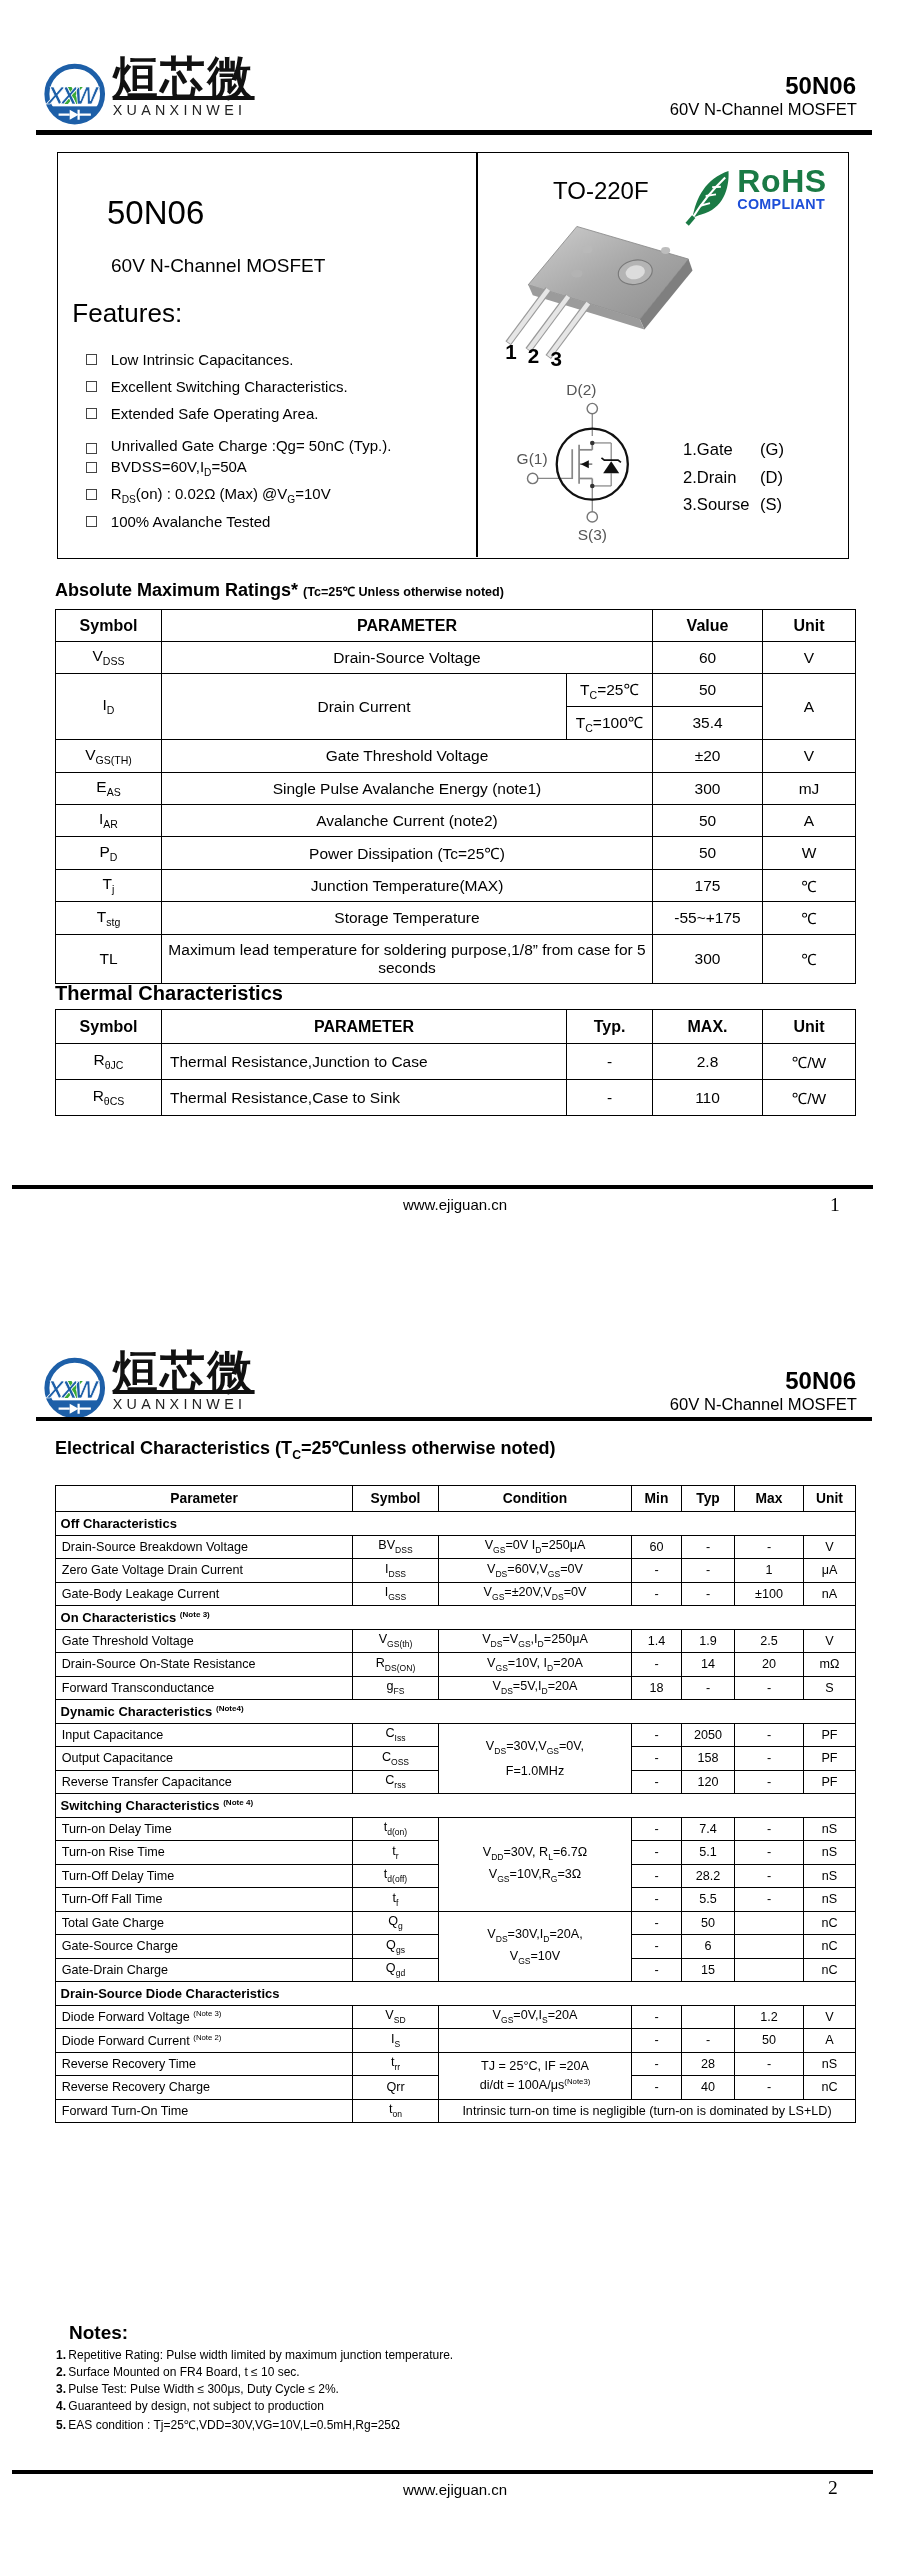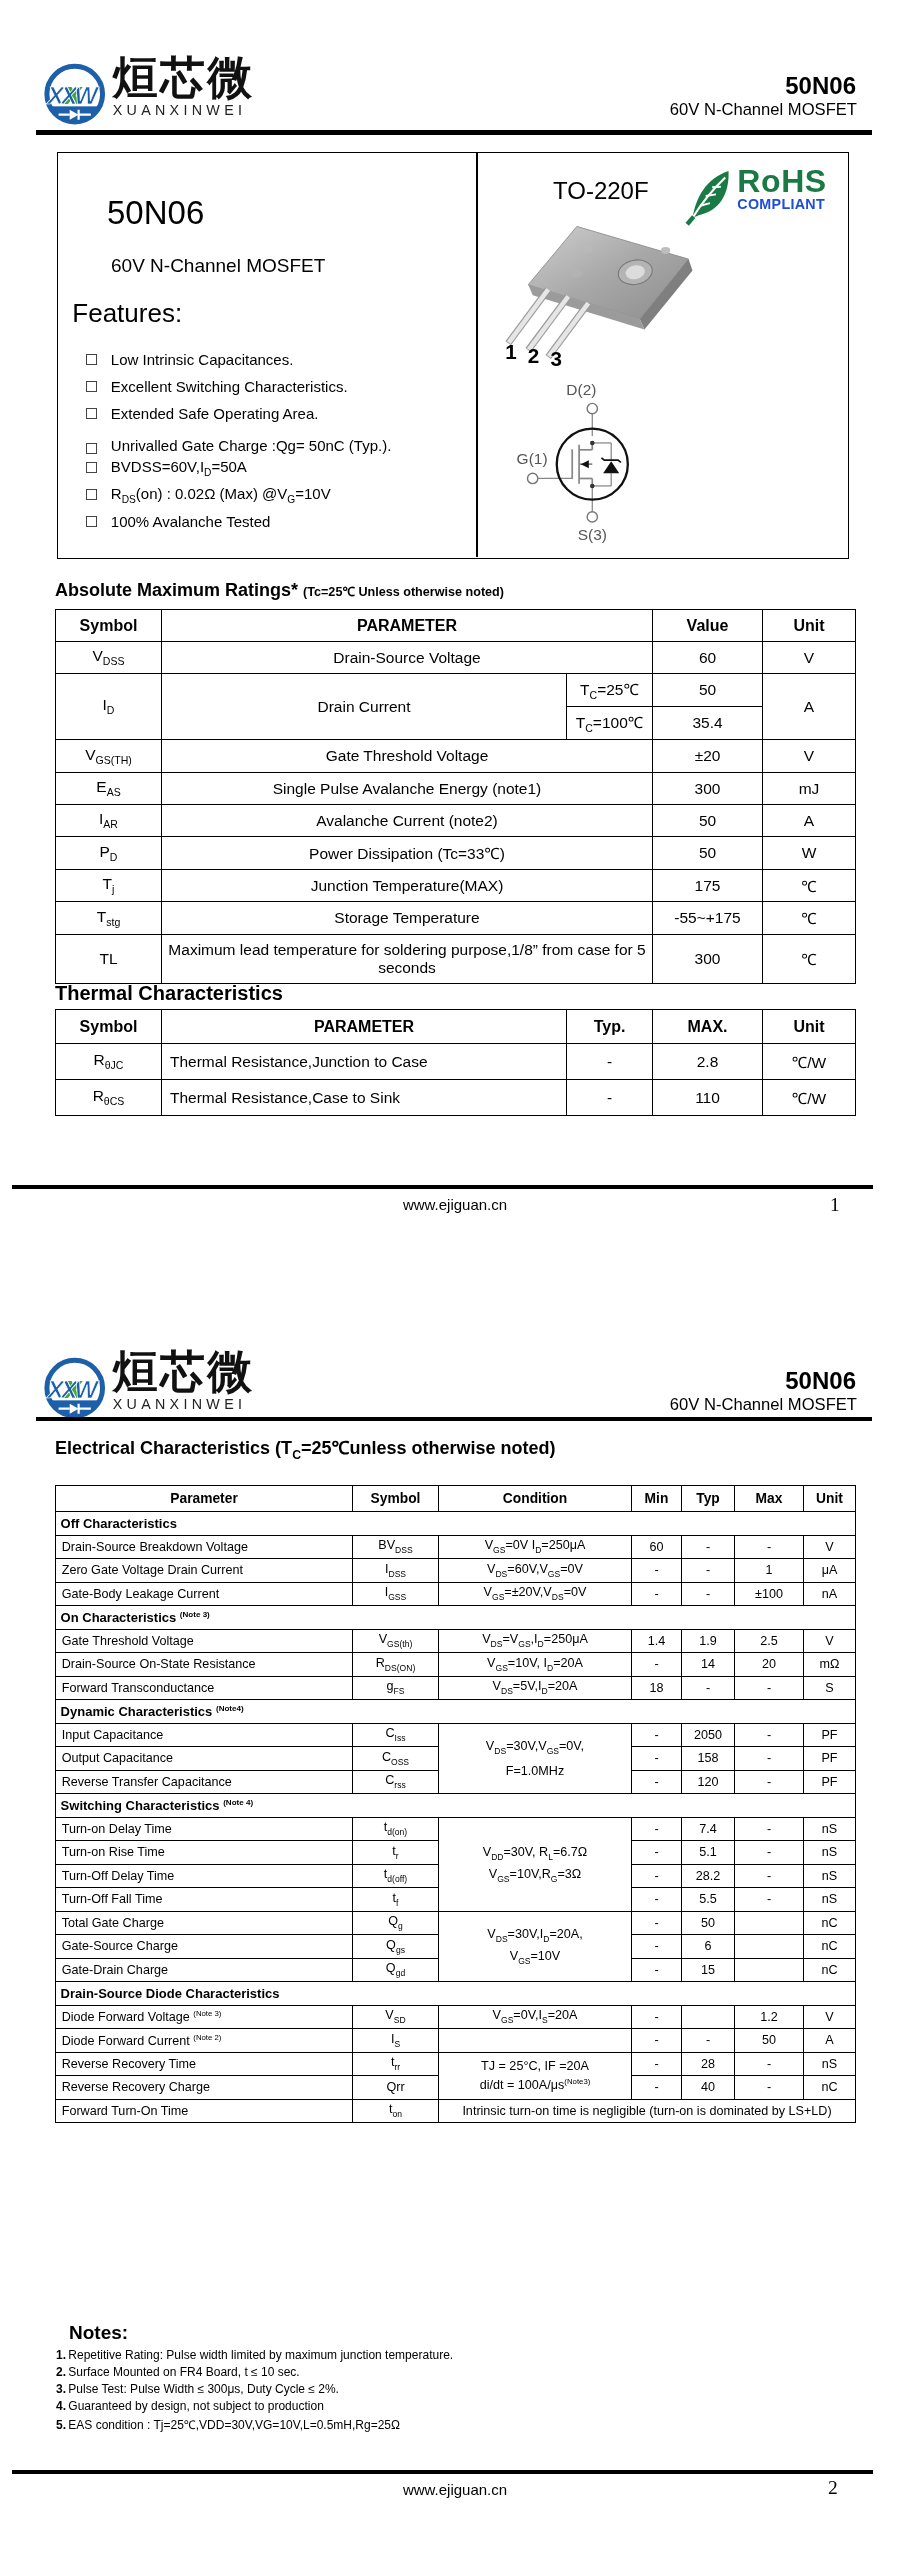--- a/index.html
+++ b/index.html
@@ -5,21 +5,21 @@
   * { margin:0; padding:0; box-sizing:border-box; }
   html,body { background:#fff; }
   body { width:910px; height:2576px; position:relative; font-family:"Liberation Sans", sans-serif; color:#000; }
   .abs { position:absolute; }
   sub { font-size:68%; }
   sup { font-size:62%; vertical-align:super; }
 
   
   .logo-wrap { display:flex; align-items:flex-start; }
   .logo-txt { margin-left:5.7px; }
-  .logo-cn { font-size:45px; font-weight:bold; letter-spacing:2.3px; line-height:1.0; color:#111; }
+  .logo-cn { font-size:45px; font-weight:bold; letter-spacing:2.3px; line-height:1.0; color:#111;text-decoration:underline; }
   .logo-en { font-size:14.3px; letter-spacing:4.3px; color:#222; margin-top:2.3px; }
   .brand-part { font-size:24px; font-weight:bold; text-align:right; }
   .brand-sub  { font-size:16.6px; text-align:right; }
   .rule { background:#000; }
 
   
   .pbox { border:1.7px solid #000; }
   .pdiv { background:#000; }
   .p1-part { font-size:33px; }
   .p1-sub  { font-size:19px; }
@@ -204,20 +204,34 @@
     <circle cx="147" cy="115" r="4" fill="#333"></circle>
     <circle cx="147" cy="190" r="4" fill="#333"></circle>
     <circle cx="147" cy="55" r="9" stroke="#777" stroke-width="2.5" fill="#fff"></circle>
     <circle cx="43" cy="177" r="9" stroke="#777" stroke-width="2.5" fill="#fff"></circle>
     <circle cx="147" cy="244" r="9" stroke="#777" stroke-width="2.5" fill="#fff"></circle>
     <text x="128" y="32" font-size="27" fill="#555" text-anchor="middle">D(2)</text>
     <text x="42" y="152" font-size="27" fill="#555" text-anchor="middle">G(1)</text>
     <text x="147" y="284" font-size="27" fill="#555" text-anchor="middle">S(3)</text>
   </svg>
 
+  <div class="abs" style="left:625px; top:287px;">
+    <div class="legend-row">
+        <span class="l">1.Gate</span>
+        <span>(G)</span>
+      </div>
+    <div class="legend-row">
+        <span class="l">2.Drain</span>
+        <span>(D)</span>
+      </div>
+    <div class="legend-row">
+        <span class="l">3.Sourse</span>
+        <span>(S)</span>
+      </div>
+  </div>
 </div>
 
 <div class="abs sec-title" style="left:55px; top:580px;">
   <span>Absolute Maximum Ratings*</span>
   <span class="note">(Tc=25℃ Unless otherwise noted)</span>
 </div>
 
 <table class="abs t1" style="left:55px; top:609px; width:800px;">
   <colgroup>
       <col style="width:106px">
@@ -263,21 +277,21 @@
     <td>mJ</td>
   </tr>
   <tr style="height:32px">
     <td>I<sub>AR</sub></td>
     <td colspan="2">Avalanche Current (note2)</td>
     <td>50</td>
     <td>A</td>
   </tr>
   <tr style="height:33px">
     <td>P<sub>D</sub></td>
-    <td colspan="2">Power Dissipation (Tc=33℃)</td>
+    <td colspan="2">Power Dissipation (Tc=25℃)</td>
     <td>50</td>
     <td>W</td>
   </tr>
   <tr style="height:32px">
     <td>T<sub>j</sub></td>
     <td colspan="2">Junction Temperature(MAX)</td>
     <td>175</td>
     <td>℃</td>
   </tr>
   <tr style="height:33px">

